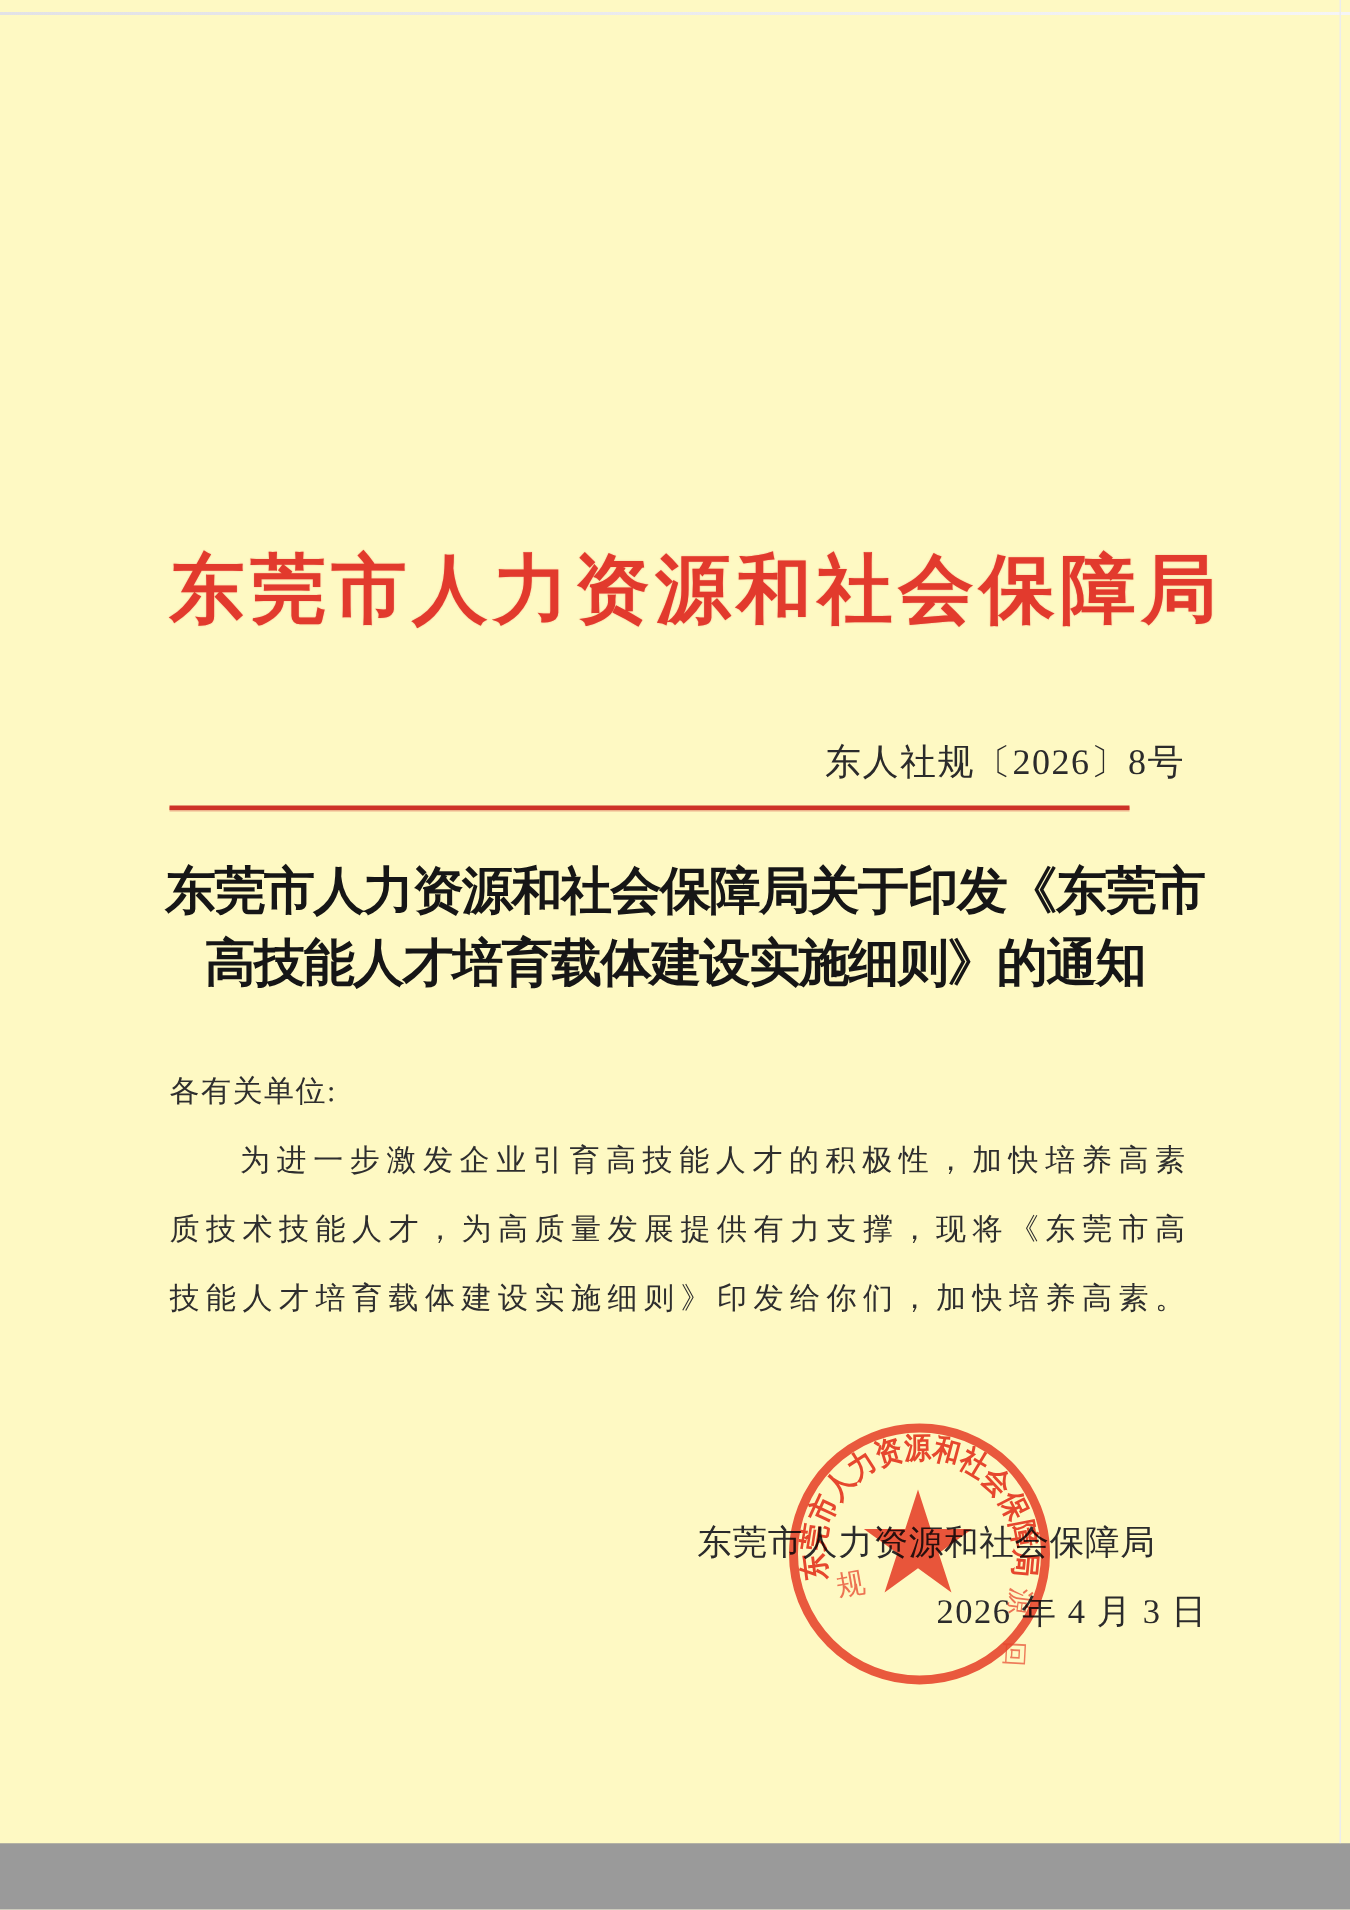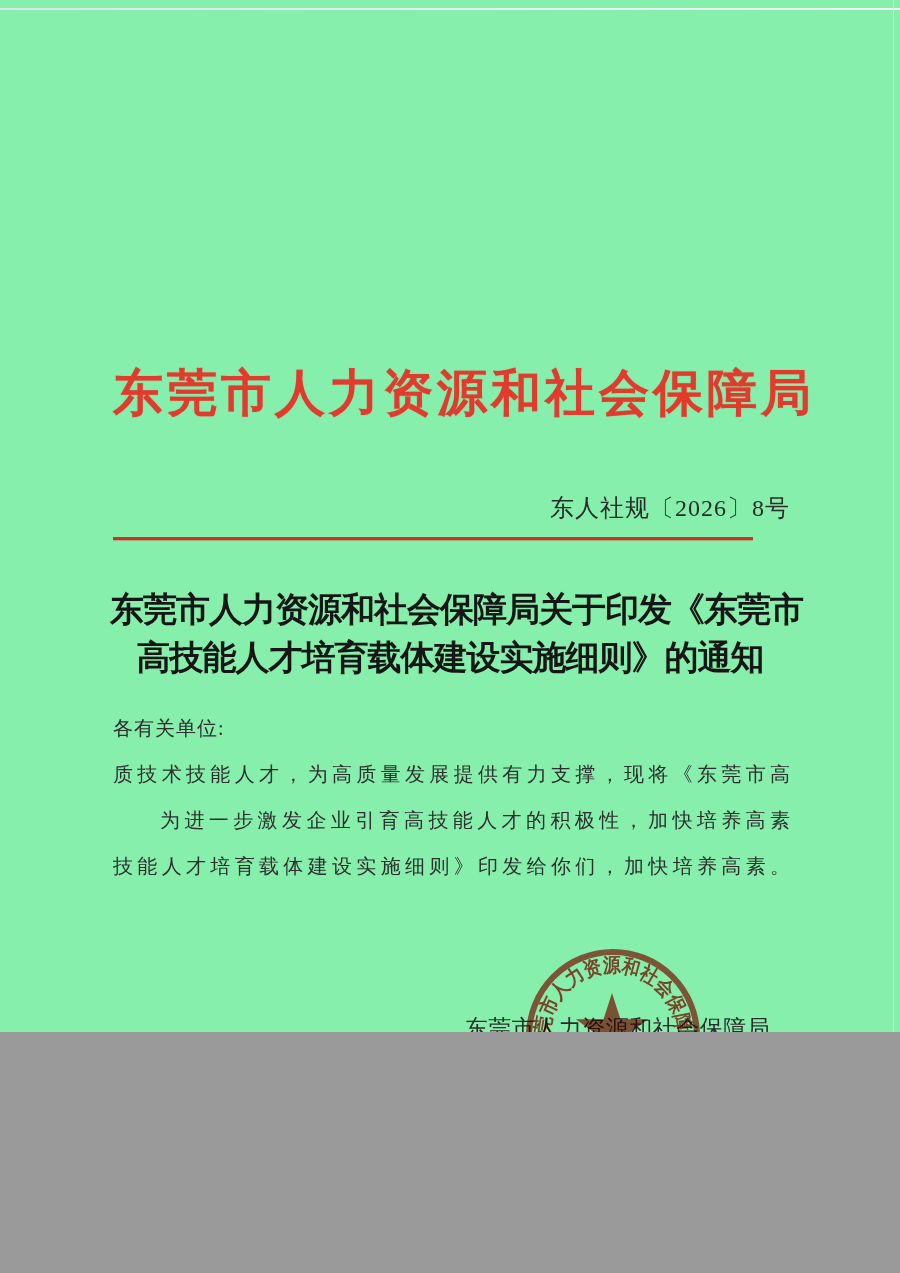--- a/index.html
+++ b/index.html
@@ -1,20 +1,20 @@
 <!DOCTYPE html>
 <html><head>
 <meta charset="utf-8">
 <style>
   html,body{margin:0;padding:0;background:#9a9a9a;}
   .page{
     position:relative;
-    width:900px;height:1032px;
+    width:900px;height:1229px;
     margin:0 auto;
-    background:#86efac;
+    background:#fef9c3;
     overflow:hidden;
     font-family:"Liberation Serif","DejaVu Serif",serif;
     color:#1f1f1f;
   }
   .scan-line-top{
     position:absolute;top:8px;left:0;width:100%;height:2px;
     background:linear-gradient(to right,#e2e2e6,#ececf0 55%,#f5f5f7);
   }
   .scan-line-right{
     position:absolute;top:0;left:893px;width:1px;height:100%;
@@ -30,21 +30,21 @@
     position:absolute;top:492px;left:113px;width:677px;
     font-size:24px;text-align:right;letter-spacing:1px;
     color:#2b2b2b;white-space:nowrap;
   }
   .red-divider{
     position:absolute;top:537px;left:113px;width:640px;height:3px;
     background:#cd3227;
     box-shadow:0 1px 0 rgba(205,50,39,.35);
   }
   .notice-title{
-    position:absolute;top:586px;left:110px;width:680px;
+    position:absolute;top:571px;left:110px;width:680px;
     font-size:34px;font-weight:700;letter-spacing:-1px;
     line-height:48px;text-align:center;color:#161616;
   }
   .notice-title .t-line{display:block;white-space:nowrap;}
   .body-text{
     position:absolute;top:705px;left:113px;width:677px;
     font-size:20px;line-height:46px;color:#2e2e2e;
   }
   .salutation{white-space:nowrap;letter-spacing:1px;}
   .para-line{
@@ -86,22 +86,22 @@
 
   <div class="red-divider"></div>
 
   <div class="notice-title">
     <span class="t-line">东莞市人力资源和社会保障局关于印发《东莞市</span>
     <span class="t-line">高技能人才培育载体建设实施细则》的通知</span>
   </div>
 
   <div class="body-text">
     <div class="salutation">各有关单位:</div>
+    <div class="para-line indent">为进一步激发企业引育高技能人才的积极性，加快培养高素</div>
     <div class="para-line">质技术技能人才，为高质量发展提供有力支撑，现将《东莞市高</div>
-    <div class="para-line indent">为进一步激发企业引育高技能人才的积极性，加快培养高素</div>
     <div class="para-line">技能人才培育载体建设实施细则》印发给你们，加快培养高素。</div>
   </div>
 
   <div class="signature-block">
     <div class="signature-agency">东莞市人力资源和社会保障局</div>
     <div class="signature-date">2026 年 4 月 3 日</div>
   </div>
 
   <svg class="official-seal" viewBox="0 0 180 180">
     <circle cx="90" cy="90" r="84" fill="none" stroke="#e53a2b" stroke-width="6" stroke-opacity="0.9"></circle>

